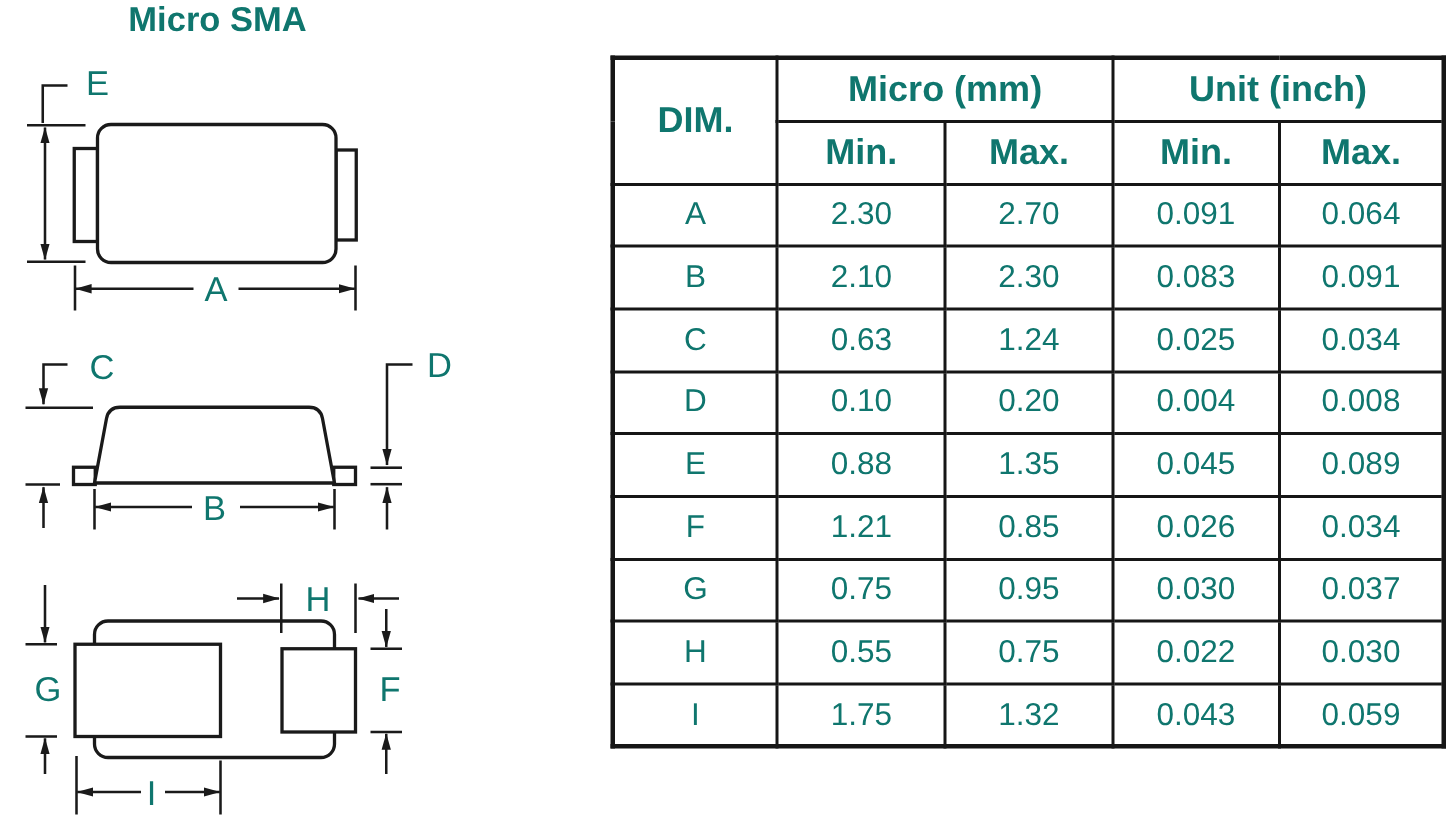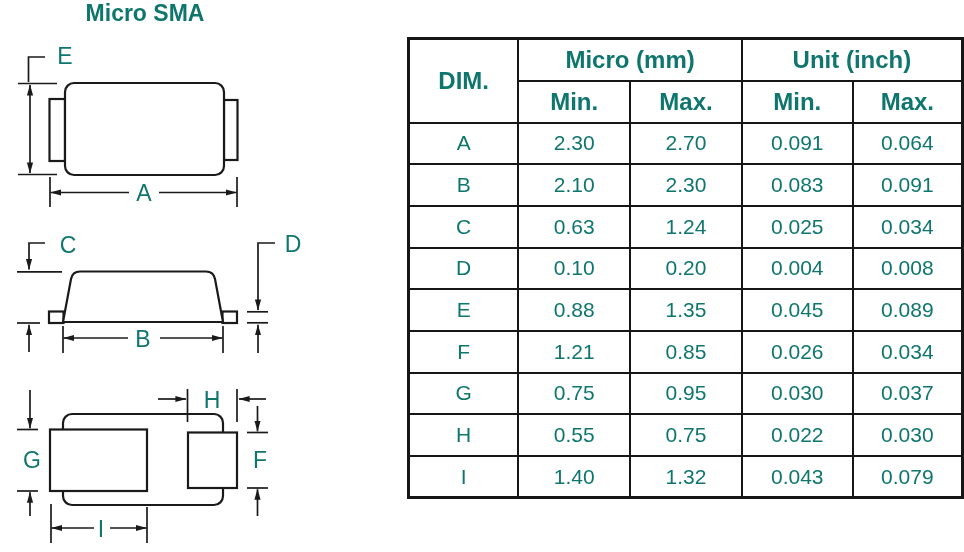--- a/index.html
+++ b/index.html
@@ -199,22 +199,22 @@
       </tr>
       <tr class="t-drow">
         <td>H</td>
         <td>0.55</td>
         <td>0.75</td>
         <td>0.022</td>
         <td>0.030</td>
       </tr>
       <tr class="t-drow">
         <td>I</td>
-        <td>1.40</td>
+        <td>1.75</td>
         <td>1.32</td>
         <td>0.043</td>
-        <td>0.079</td>
+        <td>0.059</td>
       </tr>
     </tbody>
       </table>
   </div>
 
 </div>
 
 </body></html>

